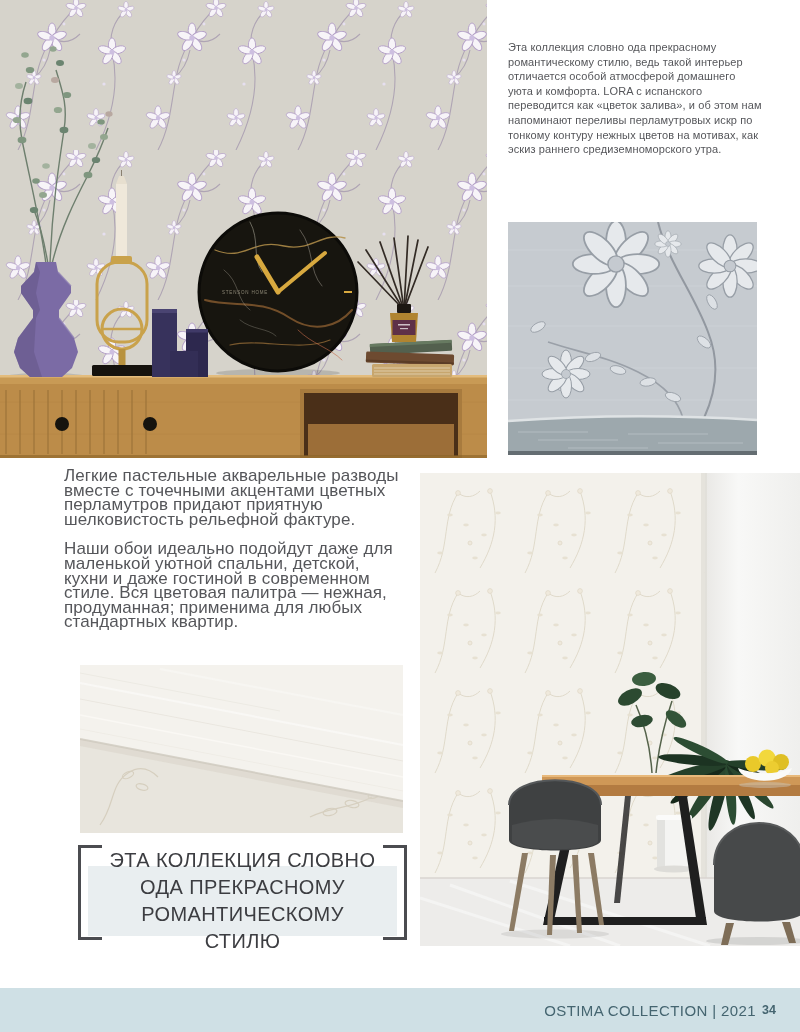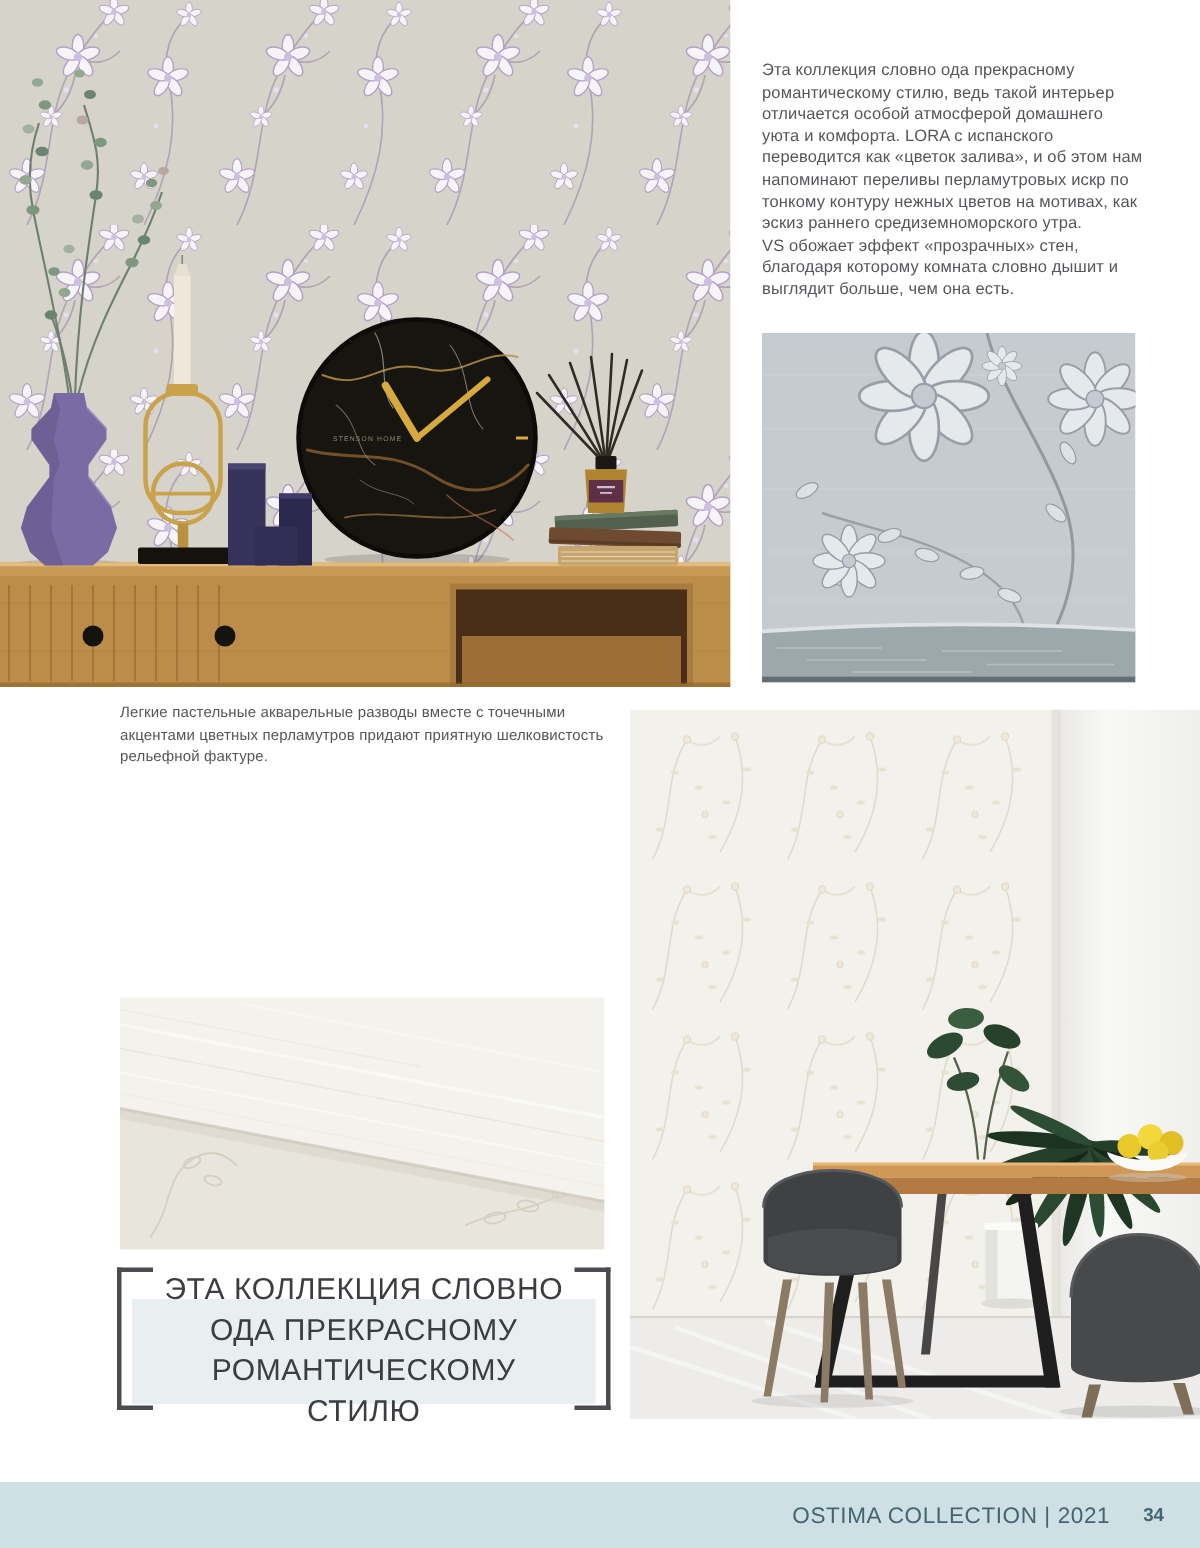--- a/index.html
+++ b/index.html
@@ -6,37 +6,37 @@
   .page{position:relative;width:800px;height:1032px;background:#ffffff;overflow:hidden;
         font-family:"Liberation Sans",sans-serif;}
   figure{margin:0;padding:0;}
   svg{display:block;}
 
   .hero{position:absolute;left:0;top:0;width:487px;height:458px;}
   .intro{position:absolute;left:508px;top:40px;width:254px;color:#55565a;
          font-size:11px;line-height:14.6px;letter-spacing:0.1px;}
   .intro p{margin:0;}
   .sample{position:absolute;left:508px;top:222px;width:249px;height:233px;}
-  .bodytext{position:absolute;left:80px;top:469px;width:338px;color:#55565a;
-            font-size:10px;line-height:14.6px;letter-spacing:0.1px;}
+  .bodytext{position:absolute;left:64px;top:469px;width:338px;color:#55565a;
+            font-size:17px;line-height:14.6px;letter-spacing:0.1px;}
   .bodytext p{margin:0 0 15px 0;}
   .roll{position:absolute;left:80px;top:665px;width:323px;height:168px;}
   .dining{position:absolute;left:420px;top:473px;width:380px;height:473px;}
 
   .quote-box{position:absolute;left:78px;top:845px;width:329px;height:95px;}
   .quote-bg{position:absolute;left:10px;top:4px;right:10px;bottom:4px;background:#e9eef0;
             display:flex;align-items:center;justify-content:center;padding:0 14px;box-sizing:border-box;margin-top:17px;}
   .quote-text{text-align:center;font-size:20px;line-height:27px;color:#3c3d41;letter-spacing:0.4px;}
   .bracket{position:absolute;top:0;bottom:0;width:24px;border:3px solid #4b4c50;box-sizing:border-box;}
   .bracket.left{left:0;border-right:none;}
   .bracket.right{right:0;border-left:none;}
 
   .page-footer{position:absolute;left:0;top:988px;width:800px;height:44px;background:#cfe0e5;
                display:flex;align-items:center;justify-content:flex-end;color:#456570;}
-  .footer-title{font-size:15px;letter-spacing:0.4px;margin-right:22px;}
+  .footer-title{font-size:15px;letter-spacing:0.4px;margin-right:6px;}
   .footer-page{font-size:12.5px;font-weight:bold;margin-right:24px;}
 </style>
 </head>
 <body>
 
 <div class="page">
 
   <figure class="hero">
     <svg width="487" height="458" viewBox="0 0 487 458">
       <defs>
@@ -210,21 +210,20 @@
         <path d="M390,313 L418,313 L416,342 L392,342 Z" fill="#b08430"></path>
         <rect x="392.5" y="320" width="23" height="15" fill="#5e3048"></rect>
         <rect x="398" y="324" width="12" height="1.5" fill="#cdbfc6"></rect>
         <rect x="400" y="328" width="8" height="1.2" fill="#cdbfc6"></rect>
       </g>
     </svg>
   </figure>
 
   <section class="intro">
     <p>Эта коллекция словно ода прекрасному романтическому стилю, ведь такой интерьер отличается особой атмосферой домашнего уюта и комфорта.  LORA с испанского переводится как «цветок залива», и об этом нам напоминают переливы перламутровых искр по тонкому контуру нежных цветов на мотивах, как эскиз раннего средиземноморского утра.</p>
-    <p>VS обожает эффект «прозрачных» стен, благодаря которому комната словно дышит и выглядит больше, чем она есть.</p>
   </section>
 
   <figure class="sample">
     <svg width="249" height="233" viewBox="0 0 249 233">
       <defs>
         <g id="fl8">
           <g stroke="#979ea6" stroke-width="1" fill="#e6e9ec">
             <g transform="rotate(0)">
                 <ellipse cy="-12" rx="5.5" ry="12"></ellipse>
               </g>
@@ -282,20 +281,21 @@
         <g stroke="#c2cbcf" stroke-width="1" opacity="0.6">
           <path d="M10,210 H80 M120,212 H200 M30,218 H110 M150,221 H235 M60,226 H140"></path>
         </g>
         <rect x="0" y="229" width="249" height="4" fill="#646d72"></rect>
       </g>
     </svg>
   </figure>
 
   <section class="bodytext">
     <p>Легкие пастельные акварельные разводы вместе с точечными акцентами цветных перламутров придают приятную шелковистость рельефной фактуре.</p>
+    <p>Наши обои идеально подойдут даже для маленькой уютной спальни, детской, кухни и даже гостиной в современном стиле. Вся цветовая палитра — нежная, продуманная; применима для любых стандартных квартир.</p>
   </section>
 
   <figure class="roll">
     <svg width="323" height="168" viewBox="0 0 323 168">
       <rect width="323" height="168" fill="#f1efe9"></rect>
       <polygon points="0,74 323,136 323,168 0,168" fill="#e8e5dd"></polygon>
       <g stroke="#d6cfbf" stroke-width="1.2" fill="none">
         <path d="M20,160 C35,140 30,120 48,108 C60,100 70,104 78,112"></path>
         <path d="M230,152 C250,142 270,144 292,132"></path>
         <ellipse cx="48" cy="110" rx="6" ry="3" transform="rotate(-25 48 110)"></ellipse>

